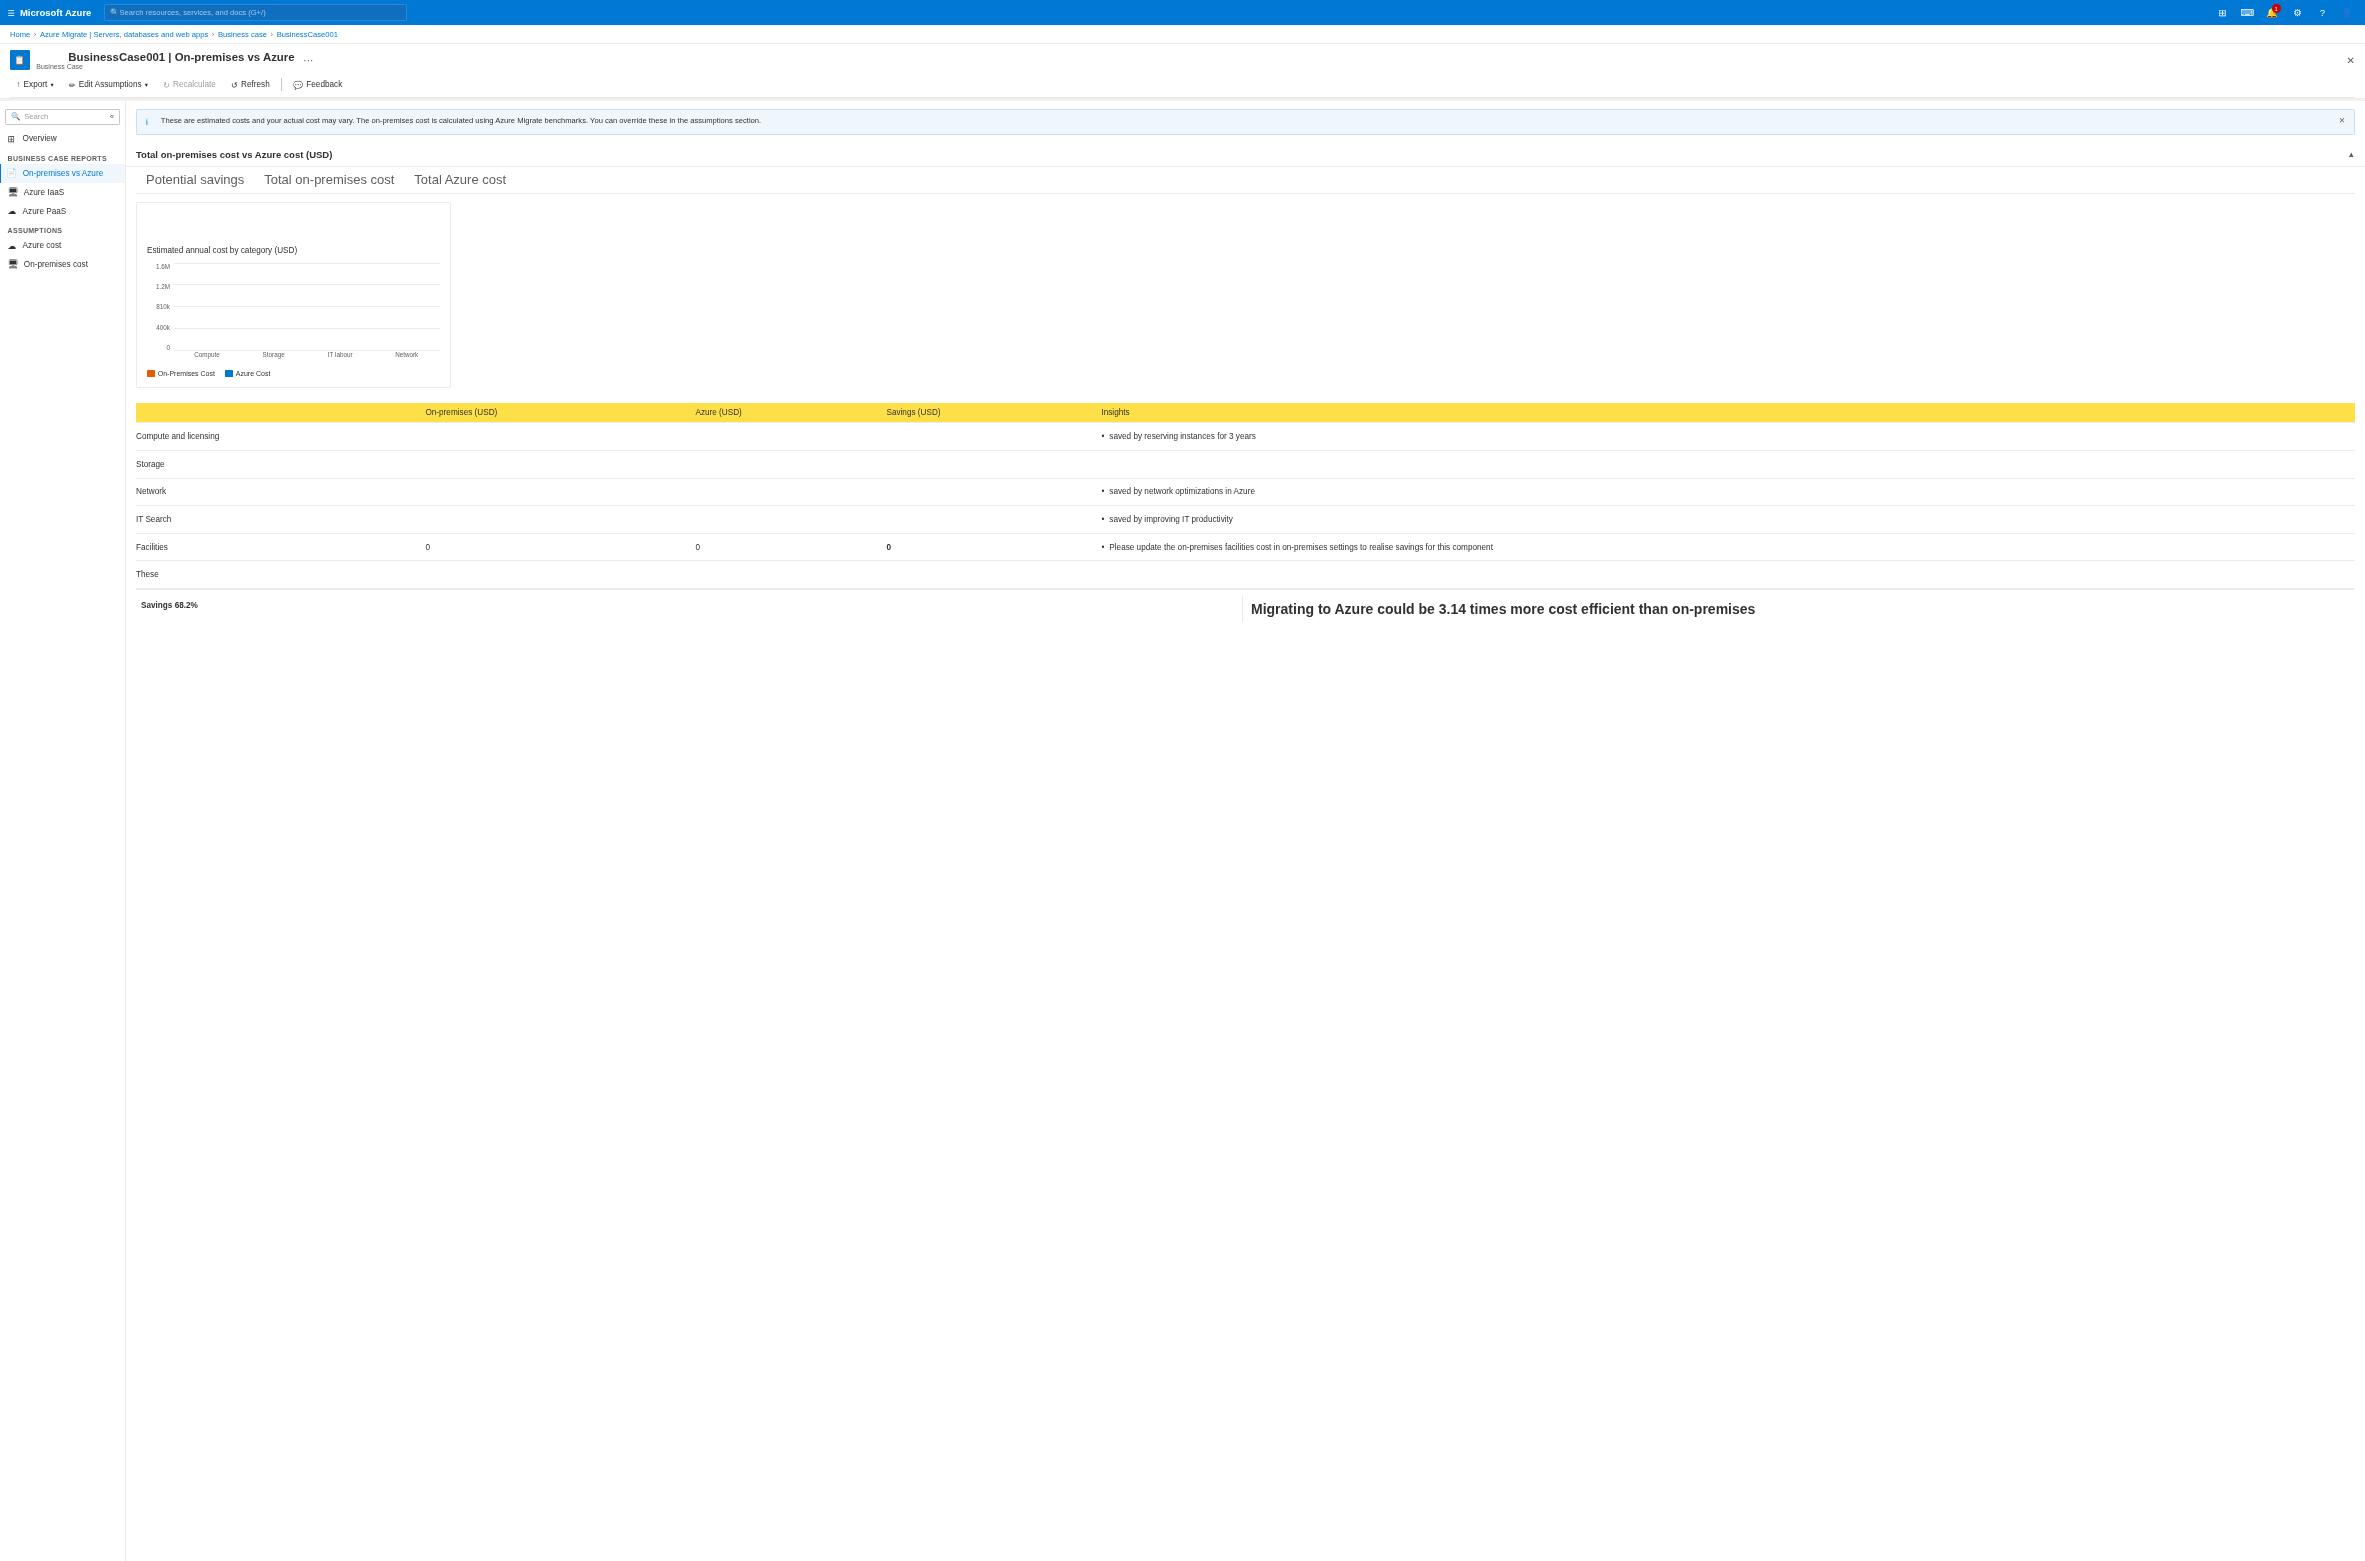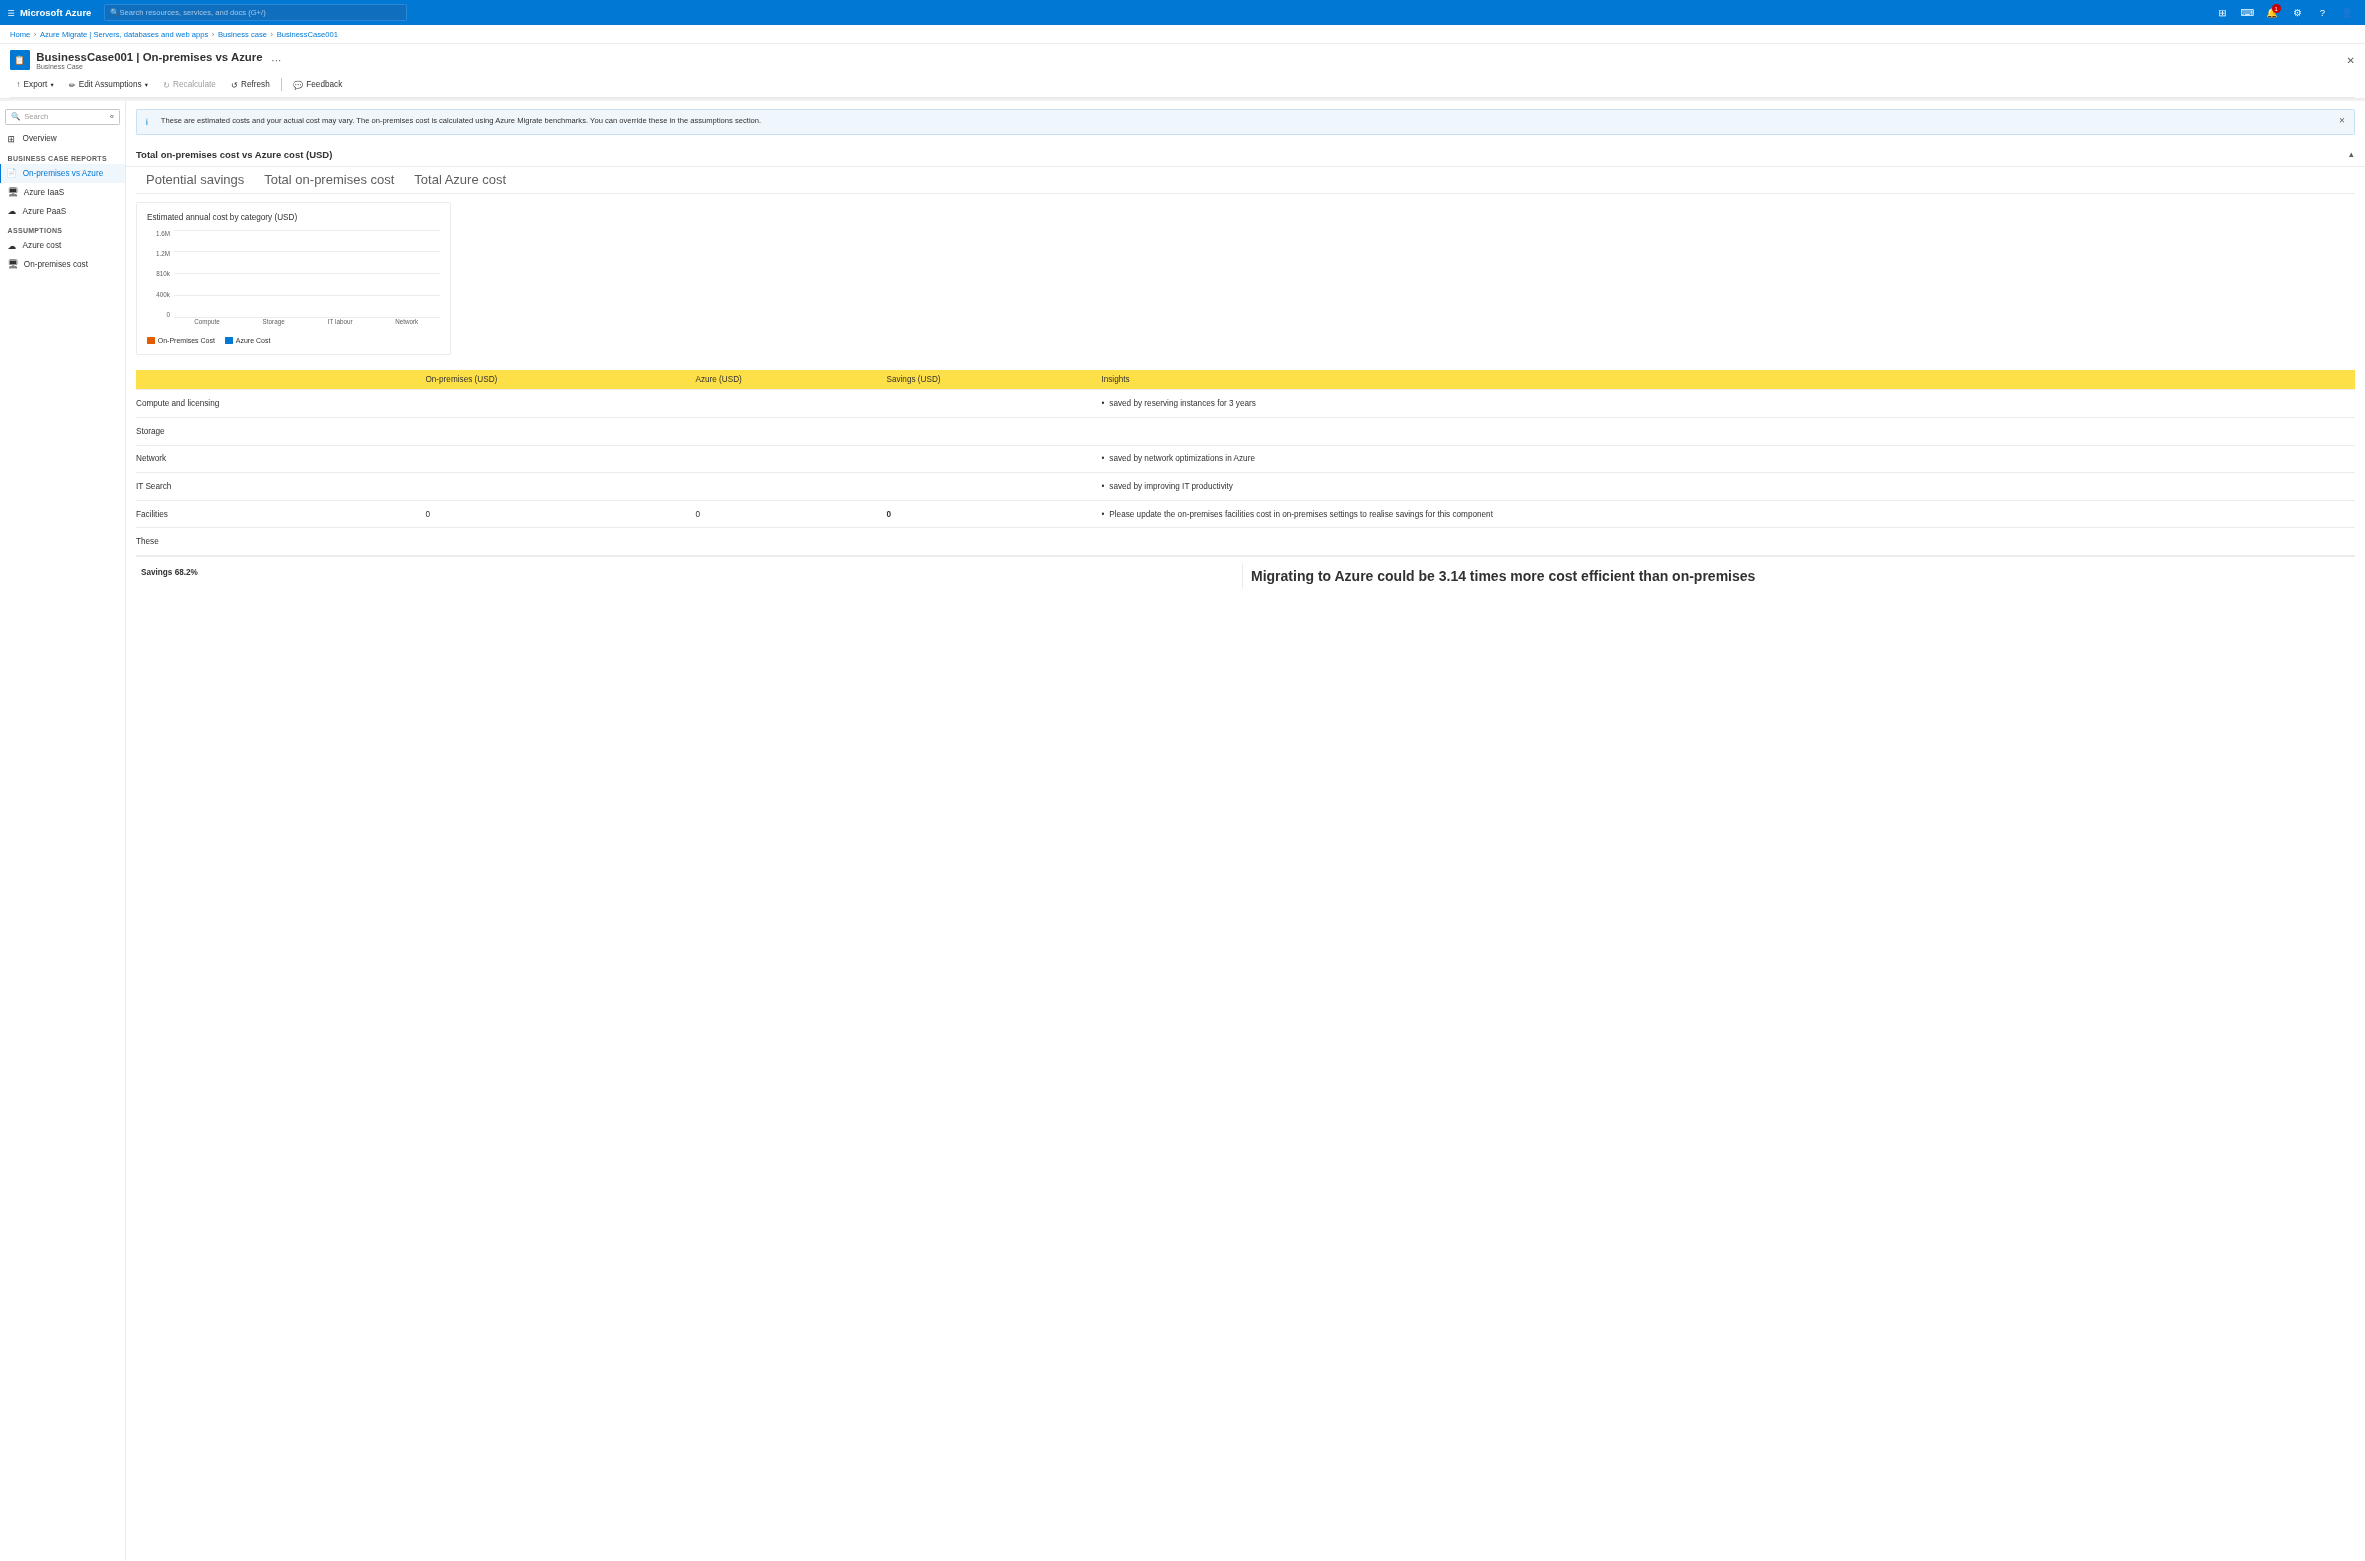--- a/index.html
+++ b/index.html
@@ -88,21 +88,21 @@
       margin-bottom: 2.5px;
     }
     .page-icon {
       width: 20px; height: 20px;
       background: #0078d4;
       border-radius: 1.3px;
       display: flex; align-items: center; justify-content: center;
       color: white; font-size: 8.8px;
     }
     .page-title-block { display: flex; flex-direction: column; }
-    .page-title { font-size: 11.4px; font-weight: 600; color: #323130; }
+    .page-title { font-size: 11.4px; font-weight: 600; color: #323130; margin-left: 32px; }
     .page-subtitle { font-size: 7px; color: #605e5c; }
     .header-more { color: #605e5c; cursor: pointer; margin-left: 2.5px; font-size: 10px; }
     .close-btn { margin-left: auto; cursor: pointer; color: #605e5c; font-size: 10px; }
 
     
     .toolbar {
       display: flex;
       align-items: center;
       gap: 2.5px;
       padding: 3.8px 0;
@@ -207,21 +207,21 @@
     }
 
     
     .chart-container {
       border: 0.6px solid #edebe9;
       border-radius: 1.3px;
       padding: 10px;
       max-width: 315px;
       margin-bottom: 15px;
     }
-    .chart-title { font-size: 8.2px; font-weight: 500; color: #323130; margin-bottom: 7.6px; }
+    .chart-title { font-size: 8.2px; font-weight: 500; color: #323130; margin-bottom: 7.6px; margin-top: 33px; }
     .chart-area {
       position: relative;
       height: 101px;
       display: flex;
       align-items: flex-end;
       gap: 0;
     }
     .chart-yaxis {
       display: flex;
       flex-direction: column;

